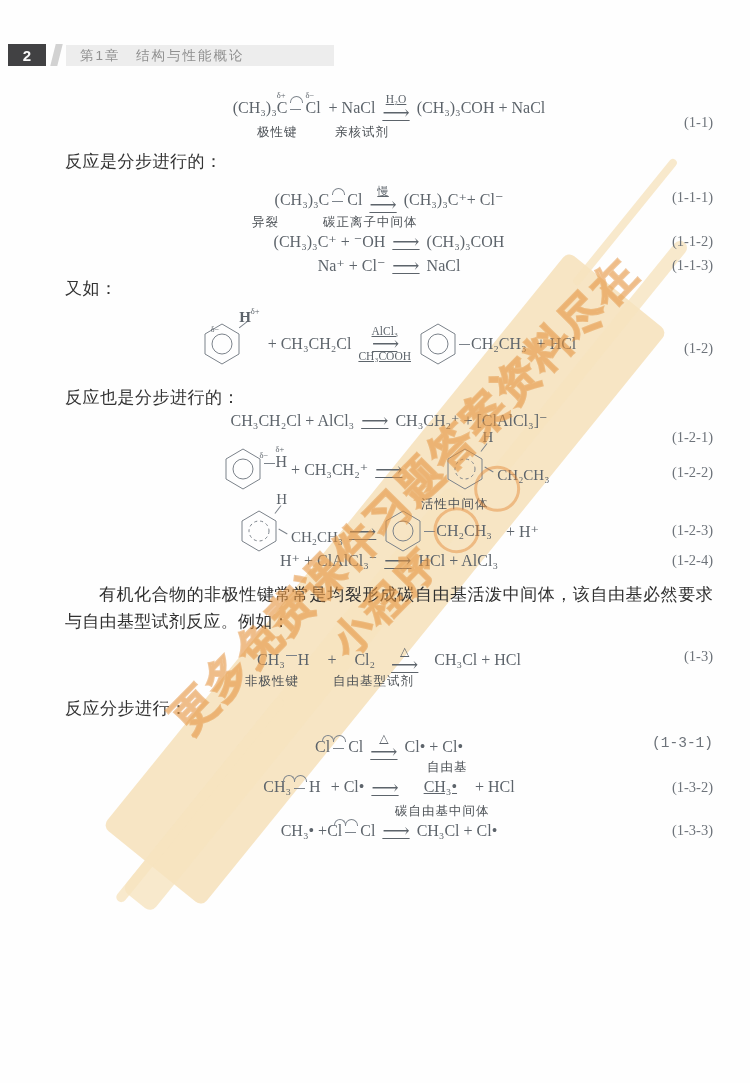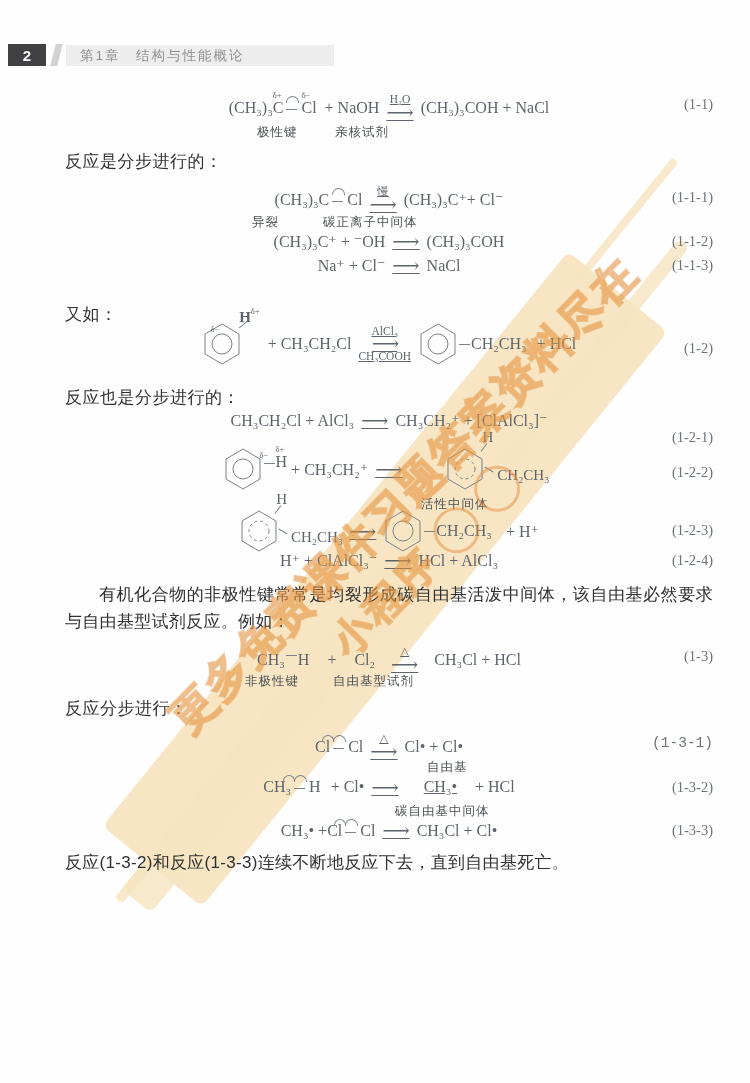--- a/index.html
+++ b/index.html
@@ -82,30 +82,30 @@
 
     <div class="block" style="top:94px;height:50px;">
       <div class="eqline feq">
         <span>(CH₃)₃</span>
           <span class="atom"><i class="dsup">δ+</i><b>C</b></span>
           <span class="hook">
             <i class="arc"></i>
             <i class="dash"></i>
           </span>
           <span class="atom"><i class="dsup">δ−</i><b>Cl</b></span>
-        <span style="margin-left:8px;">+ NaOH</span>
+        <span style="margin-left:8px;">+ NaCl</span>
         <span class="rx">
             <i class="rx-top">H₂O</i>
             <i class="rx-shaft">⟶</i>
           </span>
         <span>(CH₃)₃COH + NaCl</span>
       </div>
       <span class="sublabel" style="left:192px;top:30px;">极性键</span>
       <span class="sublabel" style="left:270px;top:30px;">亲核试剂</span>
-      <span class="eqnum" style="top:2px;">(1-1)</span>
+      <span class="eqnum" style="top:20px;">(1-1)</span>
     </div>
 
     <div class="block cn" style="top:150px;">反应是分步进行的：</div>
 
     <div class="block" style="top:186px;height:48px;">
       <div class="eqline feq">
         <span>(CH₃)₃C</span>
           <span class="hook">
             <i class="arc"></i>
             <i class="dash"></i>
@@ -138,21 +138,21 @@
       <div class="eqline feq">
         <span>Na⁺ + Cl⁻</span>
         <span class="rx">
             <i class="rx-shaft">⟶</i>
           </span>
         <span>NaCl</span>
       </div>
       <span class="eqnum" style="top:1px;">(1-1-3)</span>
     </div>
 
-    <div class="block cn" style="top:303px;">又如：</div>
+    <div class="block cn" style="top:277px;">又如：</div>
 
     <div class="block" style="top:314px;height:62px;">
       <div class="eqline feq" style="height:60px;">
         <span class="ringwrap">
           <svg width="40" height="44" viewBox="0 0 40 44">
               <polygon points="20,2 37,12 37,32 20,42 3,32 3,12" fill="none" stroke="#7b828a" stroke-width="1"></polygon>
               <circle cx="20" cy="22" r="10" fill="none" stroke="#7b828a" stroke-width="1"></circle>
             </svg>
           <i class="din">δ−</i>
           <span class="bondline" style="top:2px;right:-7px;width:11px;transform:rotate(-38deg);"></span>
@@ -344,21 +344,20 @@
           <span>Cl</span>
         <span class="rx">
             <i class="rx-shaft">⟶</i>
           </span>
         <span>CH₃Cl + Cl•</span>
       </div>
       <span class="eqnum" style="top:1px;">(1-3-3)</span>
     </div>
 
     <div class="block" style="top:849px;">
-      <p class="para">反应(1-3-2)和反应(1-3-3)连续不断地反应下去，直到自由基死亡。</p>
     </div>
   </div>
 
   <div class="wm-text wm1">更多免费课件习题答案资料尽在</div>
   <div class="wm-text wm2">
     <span>小程序</span>
     <span class="wm-stamp"></span>
     <span class="wm-stamp"></span>
   </div>
 

